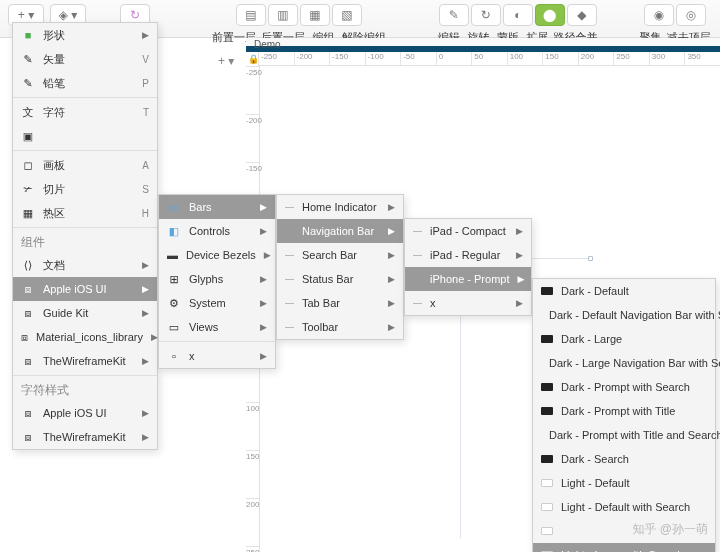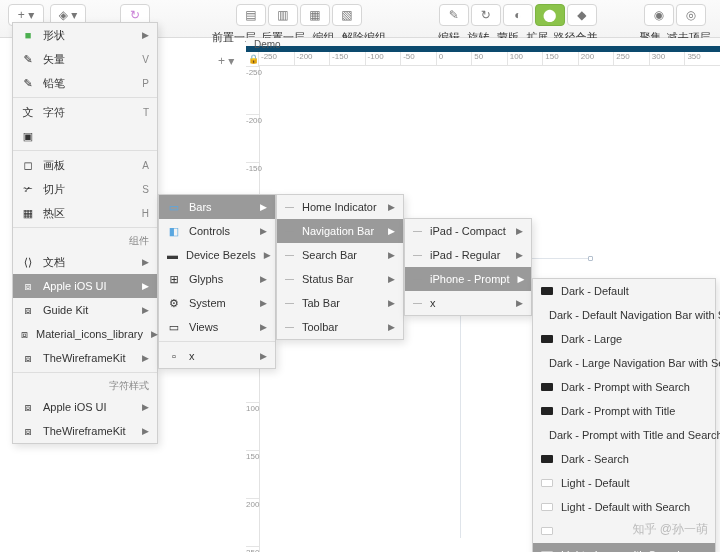--- a/index.html
+++ b/index.html
@@ -34,21 +34,21 @@
 
 .menu { position:absolute; background:#f4f4f4; border:1px solid #cfcfcf; box-shadow:2px 3px 8px rgba(0,0,0,.12); }
 .menu .row { height:24px; display:flex; align-items:center; padding:0 8px; gap:8px; position:relative; }
 .menu .row.sel { background:#9a9a9a; color:#fff; }
 .menu .row.sel * { color:#fff; }
 .menu .sep { height:1px; background:#dedede; margin:2px 0; }
 .menu .txt { flex:1; white-space:nowrap; }
 .menu .sc { color:#888; font-size:10px; }
 .menu .arr { font-size:9px; color:#777; }
 .menu .ico { width:14px; height:14px; display:flex; align-items:center; justify-content:center; font-size:11px; }
-.hdr { font-size:10px; color:#888; padding:4px 8px 2px;text-align:right; }
+.hdr { font-size:12px; color:#888; padding:4px 8px 2px; }
 
 .sw { width:12px; height:8px; border-radius:1px; }
 .sw.d { background:#222; }
 .sw.l { background:#fff; border:1px solid #ccc; }
 
 .watermark { position:absolute; bottom:14px; right:12px; font-size:12px; color:#bbb; }
 </style>
 </head>
 <body>
 

